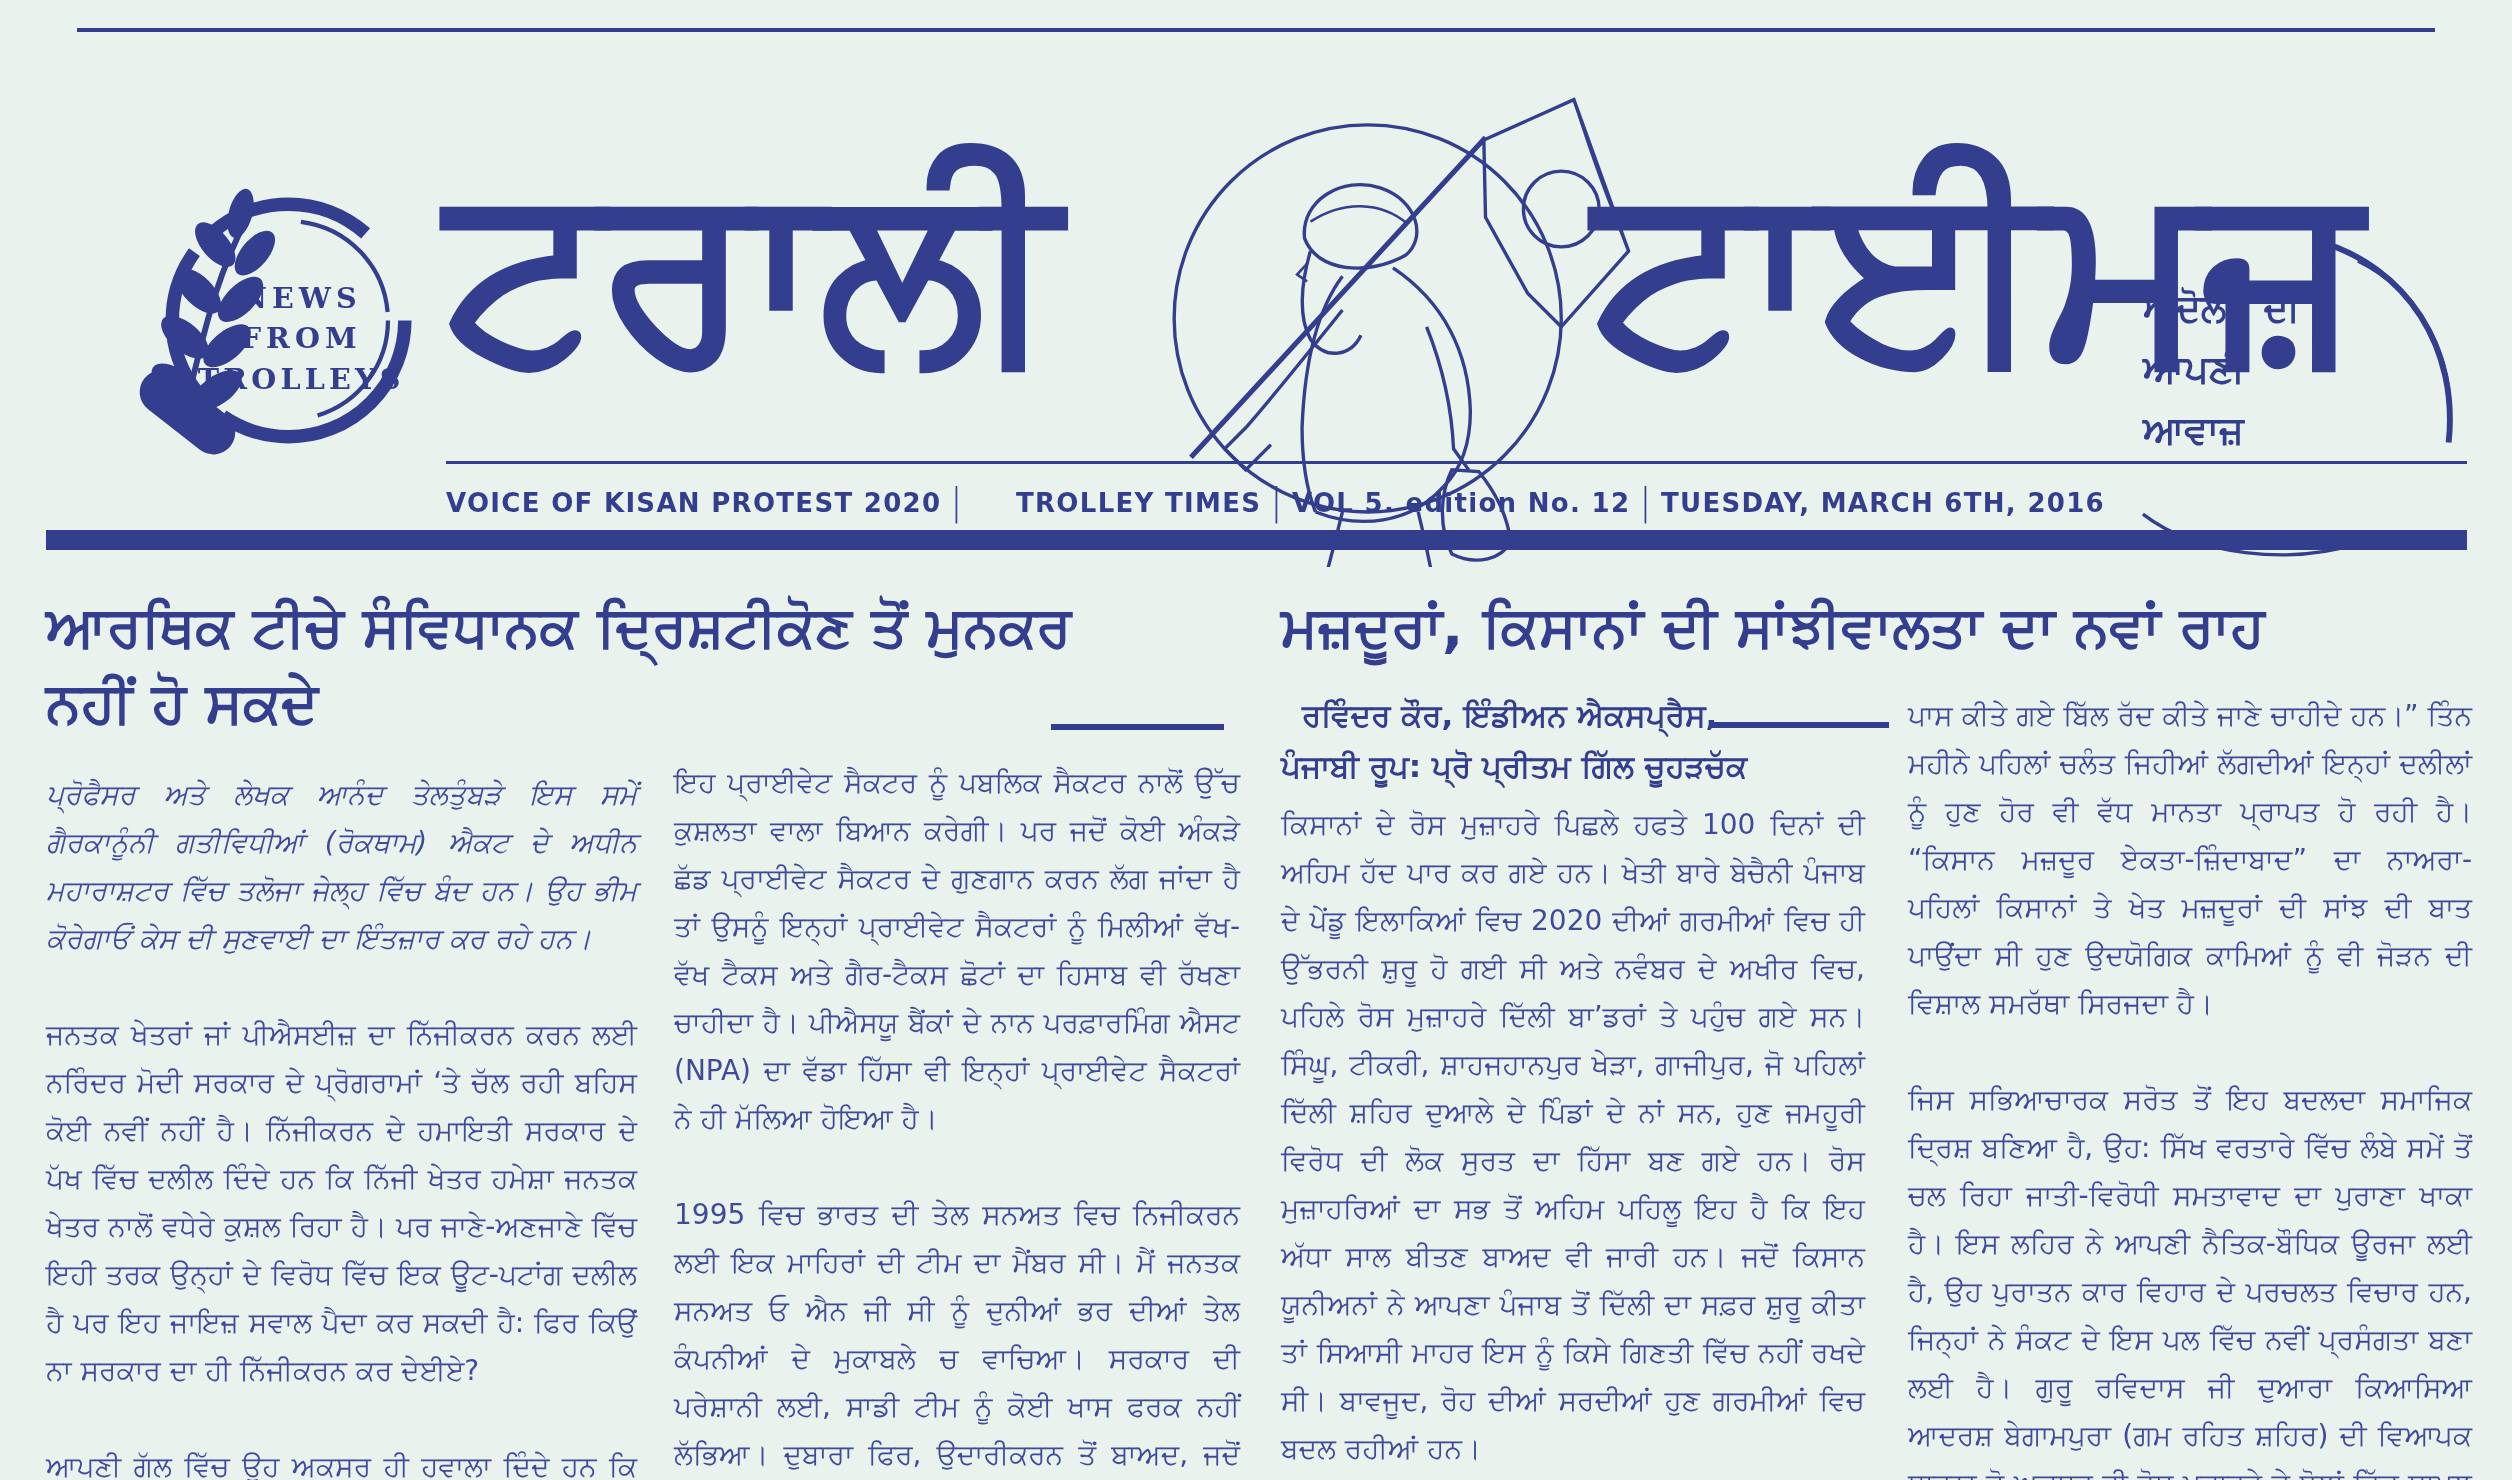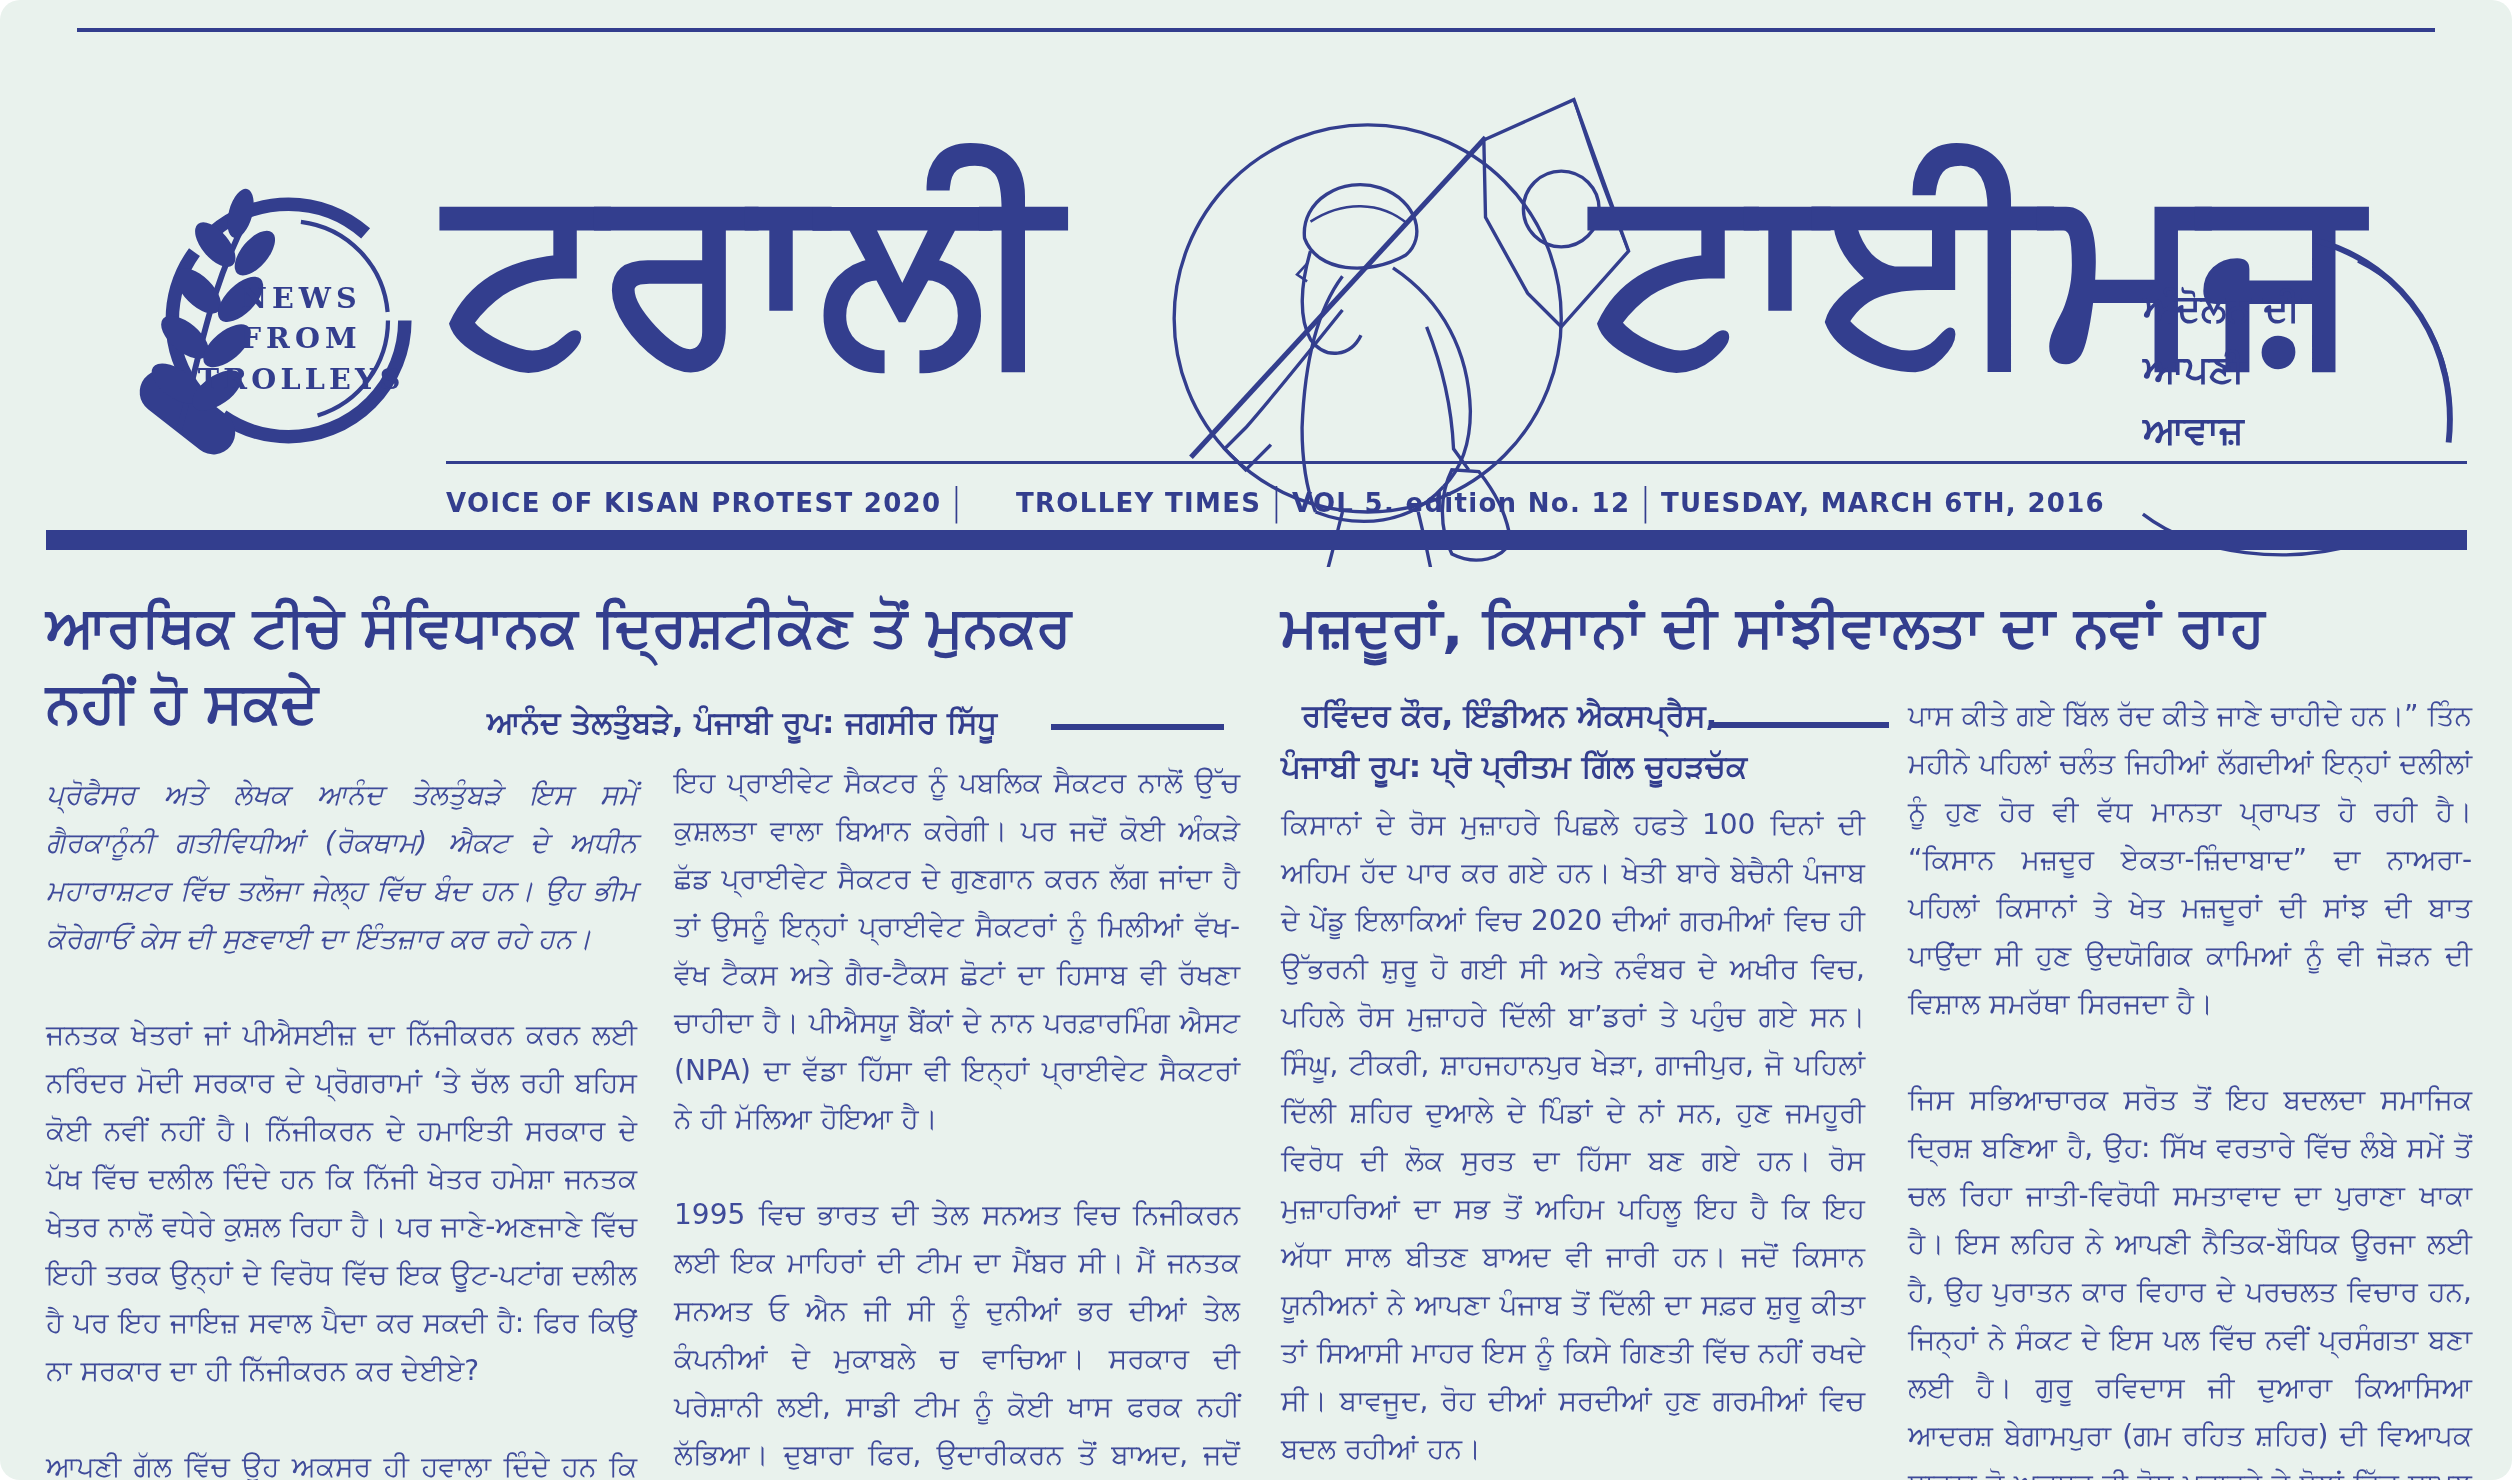--- a/index.html
+++ b/index.html
@@ -1,17 +1,17 @@
 <!DOCTYPE html>
 <html style="font-size:13.5px"><head>
 <meta charset="utf-8">
 <style>
   html,body{margin:0;padding:0;}
   .page{position:relative;width:2512px;height:1480px;background:#e9f2ed;overflow:hidden;
-        font-family:"DejaVu Sans","Liberation Sans",sans-serif;color:#333e8e;border-radius:20px;}
+        font-family:"DejaVu Sans","Liberation Sans",sans-serif;color:#333e8e;}
   .rule-top{position:absolute;left:77px;right:77px;top:28px;height:4.2px;background:#333e8e;}
   
   .logo{position:absolute;left:99px;top:173px;width:337px;height:337px;}
   .title{position:absolute;top:81px;font-size:246px;line-height:1.55;font-weight:700;color:#333e8e;letter-spacing:-3.4px;white-space:nowrap;}
   .title.left{left:445px;}
   .title.right{left:1593px;}
   .farmer{position:absolute;left:1090px;top:74px;width:547px;height:493px;}
   .tagline{position:absolute;left:2143px;top:278px;width:295px;text-align:left;
            font-size:38px;line-height:1.6;font-weight:600;color:#333e8e;}
   .tagline-arcs{position:absolute;left:2105px;top:215px;width:379px;height:354px;}
@@ -134,21 +134,20 @@
     <span class="sep">|</span>
     <span>VOL 5. edition No. 12</span>
     <span class="sep">|</span>
     <span>TUESDAY, MARCH 6TH, 2016</span>
   </div>
 
   <div class="band"></div>
 
   <div class="headline hl1a">ਆਰਥਿਕ ਟੀਚੇ ਸੰਵਿਧਾਨਕ ਦ੍ਰਿਸ਼ਟੀਕੋਣ ਤੋਂ ਮੁਨਕਰ</div>
   <div class="headline hl1b">ਨਹੀਂ ਹੋ ਸਕਦੇ</div>
-  <div class="byline by1">ਆਨੰਦ ਤੇਲਤੁੰਬੜੇ, ਪੰਜਾਬੀ ਰੂਪ: ਜਗਸੀਰ ਸਿੱਧੂ</div>
   <div class="byrule br1"></div>
   <div class="col c1">
       <p class="italic">ਪ੍ਰੋਫੈਸਰ ਅਤੇ ਲੇਖਕ ਆਨੰਦ ਤੇਲਤੁੰਬੜੇ ਇਸ ਸਮੇਂ ਗੈਰਕਾਨੂੰਨੀ ਗਤੀਵਿਧੀਆਂ (ਰੋਕਥਾਮ) ਐਕਟ ਦੇ ਅਧੀਨ ਮਹਾਰਾਸ਼ਟਰ ਵਿੱਚ ਤਲੋਜਾ ਜੇਲ੍ਹ ਵਿੱਚ ਬੰਦ ਹਨ। ਉਹ ਭੀਮ ਕੋਰੇਗਾਓਂ ਕੇਸ ਦੀ ਸੁਣਵਾਈ ਦਾ ਇੰਤਜ਼ਾਰ ਕਰ ਰਹੇ ਹਨ।</p>
       <p>ਜਨਤਕ ਖੇਤਰਾਂ ਜਾਂ ਪੀਐਸਈਜ਼ ਦਾ ਨਿੱਜੀਕਰਨ ਕਰਨ ਲਈ ਨਰਿੰਦਰ ਮੋਦੀ ਸਰਕਾਰ ਦੇ ਪ੍ਰੋਗਰਾਮਾਂ ‘ਤੇ ਚੱਲ ਰਹੀ ਬਹਿਸ ਕੋਈ ਨਵੀਂ ਨਹੀਂ ਹੈ। ਨਿੱਜੀਕਰਨ ਦੇ ਹਮਾਇਤੀ ਸਰਕਾਰ ਦੇ ਪੱਖ ਵਿੱਚ ਦਲੀਲ ਦਿੰਦੇ ਹਨ ਕਿ ਨਿੱਜੀ ਖੇਤਰ ਹਮੇਸ਼ਾ ਜਨਤਕ ਖੇਤਰ ਨਾਲੋਂ ਵਧੇਰੇ ਕੁਸ਼ਲ ਰਿਹਾ ਹੈ। ਪਰ ਜਾਣੇ-ਅਣਜਾਣੇ ਵਿੱਚ ਇਹੀ ਤਰਕ ਉਨ੍ਹਾਂ ਦੇ ਵਿਰੋਧ ਵਿੱਚ ਇਕ ਊਟ-ਪਟਾਂਗ ਦਲੀਲ ਹੈ ਪਰ ਇਹ ਜਾਇਜ਼ ਸਵਾਲ ਪੈਦਾ ਕਰ ਸਕਦੀ ਹੈ: ਫਿਰ ਕਿਉਂ ਨਾ ਸਰਕਾਰ ਦਾ ਹੀ ਨਿੱਜੀਕਰਨ ਕਰ ਦੇਈਏ?</p>
       <p>ਆਪਣੀ ਗੱਲ ਵਿੱਚ ਉਹ ਅਕਸਰ ਹੀ ਹਵਾਲਾ ਦਿੰਦੇ ਹਨ ਕਿ ਸੰਯੁਕਤ ਰਾਜ ਅਮਰੀਕਾ, ਜੋ ਕਿ ਪ੍ਰਾਈਵੇਟ ਸੈਕਟਰ ਦਾ ਜ਼ੋਰਦਾਰ ਪੱਖ ਪੂਰਦਾ ਹੈ, ਇੱਕ ਵਿਸ਼ਵਵਿਆਪੀ ਆਰਥਿਕ ਤਾਕਤ ਬਣ ਕੇ ਅੱਗੇ ਆਇਆ, ਜਦੋਂ ਕਿ ਯੂਨਾਈਟਿਡ ਕਿੰਗਡਮ (ਇੰਗਲੈਂਡ), ਜੋ ਜਨਤਕ ਖੇਤਰ ਦਾ ਪੱਖ ਪੂਰਦਾ ਸੀ, 1980ਵਿਆਂ ਦੇ ਦਹਾਕੇ ਦੇ ਅੰਤ ਵਿੱਚ ਦੀਵਾਲੀਆਪਨ ਦੀ ਕਗਾਰ ’ਤੇ ਸੀ। ਉਹ ਬੜੀ ਅਸਾਨੀ ਨਾਲ ਭੁੱਲ ਜਾਂਦੇ ਹਨ ਕਿ ਪੂੰਜੀਵਾਦ, ਜੋ 1929</p>
     </div>
   <div class="col c2">
       <p>ਇਹ ਪ੍ਰਾਈਵੇਟ ਸੈਕਟਰ ਨੂੰ ਪਬਲਿਕ ਸੈਕਟਰ ਨਾਲੋਂ ਉੱਚ ਕੁਸ਼ਲਤਾ ਵਾਲਾ ਬਿਆਨ ਕਰੇਗੀ। ਪਰ ਜਦੋਂ ਕੋਈ ਅੰਕੜੇ ਛੱਡ ਪ੍ਰਾਈਵੇਟ ਸੈਕਟਰ ਦੇ ਗੁਣਗਾਨ ਕਰਨ ਲੱਗ ਜਾਂਦਾ ਹੈ ਤਾਂ ਉਸਨੂੰ ਇਨ੍ਹਾਂ ਪ੍ਰਾਈਵੇਟ ਸੈਕਟਰਾਂ ਨੂੰ ਮਿਲੀਆਂ ਵੱਖ-ਵੱਖ ਟੈਕਸ ਅਤੇ ਗੈਰ-ਟੈਕਸ ਛੋਟਾਂ ਦਾ ਹਿਸਾਬ ਵੀ ਰੱਖਣਾ ਚਾਹੀਦਾ ਹੈ। ਪੀਐਸਯੂ ਬੈਂਕਾਂ ਦੇ ਨਾਨ ਪਰਫ਼ਾਰਮਿੰਗ ਐਸਟ (NPA) ਦਾ ਵੱਡਾ ਹਿੱਸਾ ਵੀ ਇਨ੍ਹਾਂ ਪ੍ਰਾਈਵੇਟ ਸੈਕਟਰਾਂ ਨੇ ਹੀ ਮੱਲਿਆ ਹੋਇਆ ਹੈ।</p>
       <p>1995 ਵਿਚ ਭਾਰਤ ਦੀ ਤੇਲ ਸਨਅਤ ਵਿਚ ਨਿਜੀਕਰਨ ਲਈ ਇਕ ਮਾਹਿਰਾਂ ਦੀ ਟੀਮ ਦਾ ਮੈਂਬਰ ਸੀ। ਮੈਂ ਜਨਤਕ ਸਨਅਤ ਓ ਐਨ ਜੀ ਸੀ ਨੂੰ ਦੁਨੀਆਂ ਭਰ ਦੀਆਂ ਤੇਲ ਕੰਪਨੀਆਂ ਦੇ ਮੁਕਾਬਲੇ ਚ ਵਾਚਿਆ। ਸਰਕਾਰ ਦੀ ਪਰੇਸ਼ਾਨੀ ਲਈ, ਸਾਡੀ ਟੀਮ ਨੂੰ ਕੋਈ ਖਾਸ ਫਰਕ ਨਹੀਂ ਲੱਭਿਆ। ਦੁਬਾਰਾ ਫਿਰ, ਉਦਾਰੀਕਰਨ ਤੋਂ ਬਾਅਦ, ਜਦੋਂ ਸਰਕਾਰ ਨੇ ਜਨਤਕ ਸਨਅਤਾਂ ਦੇ ਬੋਰਡਾਂ ਨੂੰ ਵਧੇਰੇ ਸ਼ਕਤੀ ਦਿੱਤੀ, ਤੇਲ ਕੰਪਨੀਆਂ ਪ੍ਰਾਈਵੇਟ ਸੈਕਟਰ ਵਿੱਚ ਨਿੱਜੀ ਭਾਈਵਾਲਾਂ ਨਾਲ ਮਿਲ ਕੇ ਦਰਜਨਾਂ ਸਾਂਝੇ ਉੱਦਮ ਕਰਨ ਲਈ ਪਹੁੰਚੀਆਂ (ਪੀਐਸਈ ਇੱਕੁਇਟੀ 50% ਤੱਕ ਸੀਮਤ ਸੀ)। ਕੁਝ ਸਾਲਾਂ ਦੇ ਅੰਦਰ ਕੁਝ ਨੂੰ ਛੱਡ ਕੇ ਇਹ ਸਭ ਉੱਦਮ ਬੰਦ ਹੋ ਗਗਏ। ਇਸ ਲਈ, ਇਸ ਗੱਲ ਦਾ ਕੋਈ ਠੋਸ ਪ੍ਰਮਾਣ ਨਹੀਂ ਹੈ ਕਿ ਪ੍ਰਾਈਵੇਟ ਉੱਦਮ ਪੀਐਸਈ ਨਾਲੋਂ ਵਧੇਰੇ ਕੁਸ਼ਲ ਹੁੰਦੇ ਹਨ।</p>
     </div>

